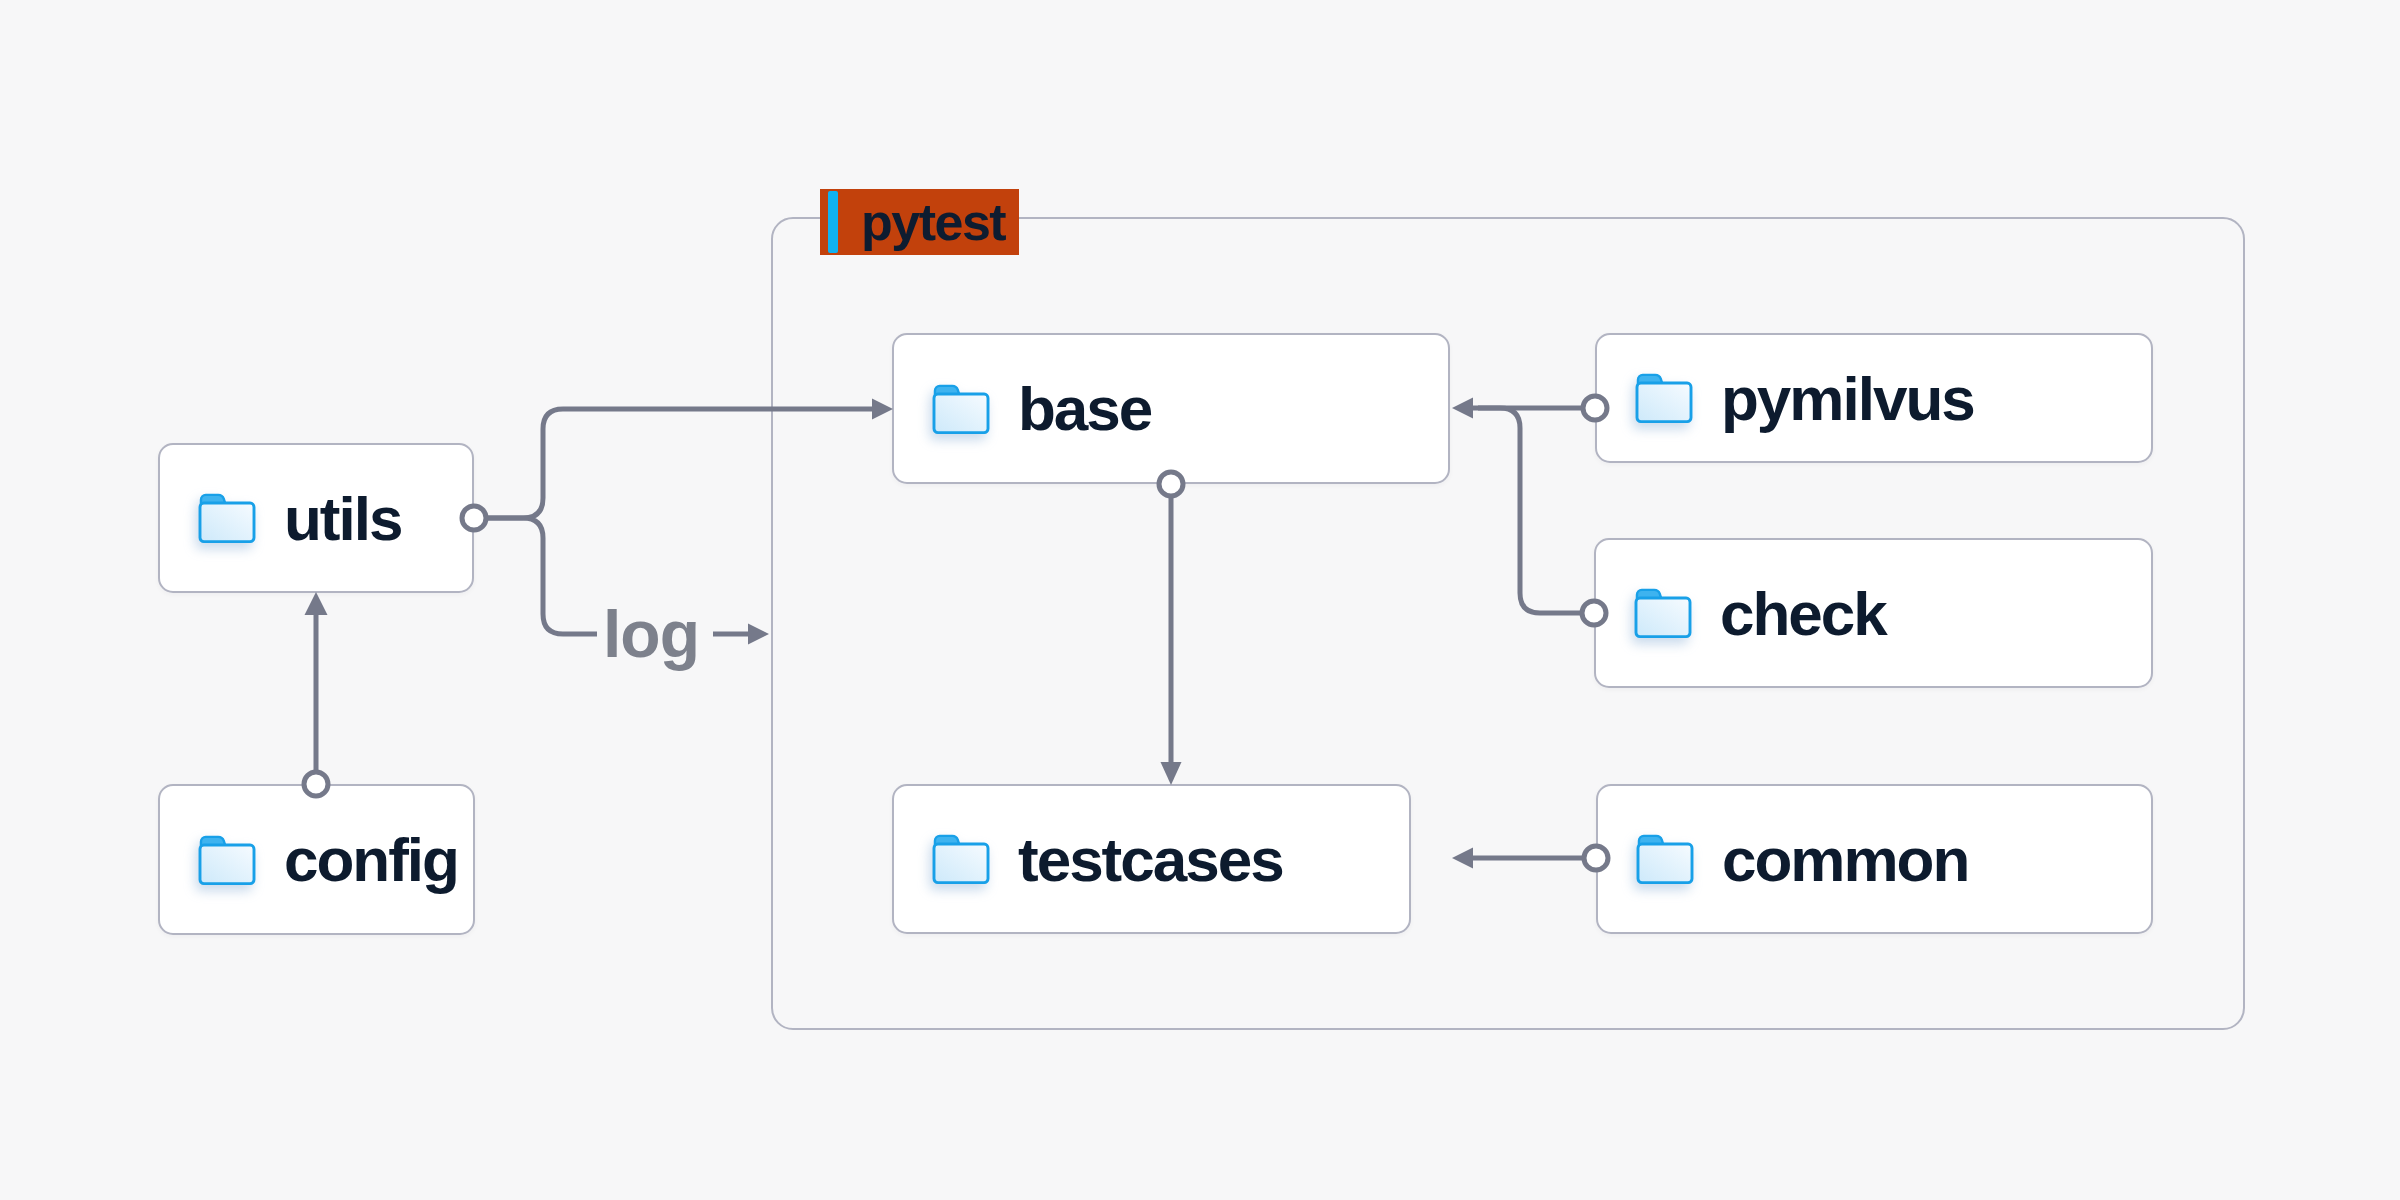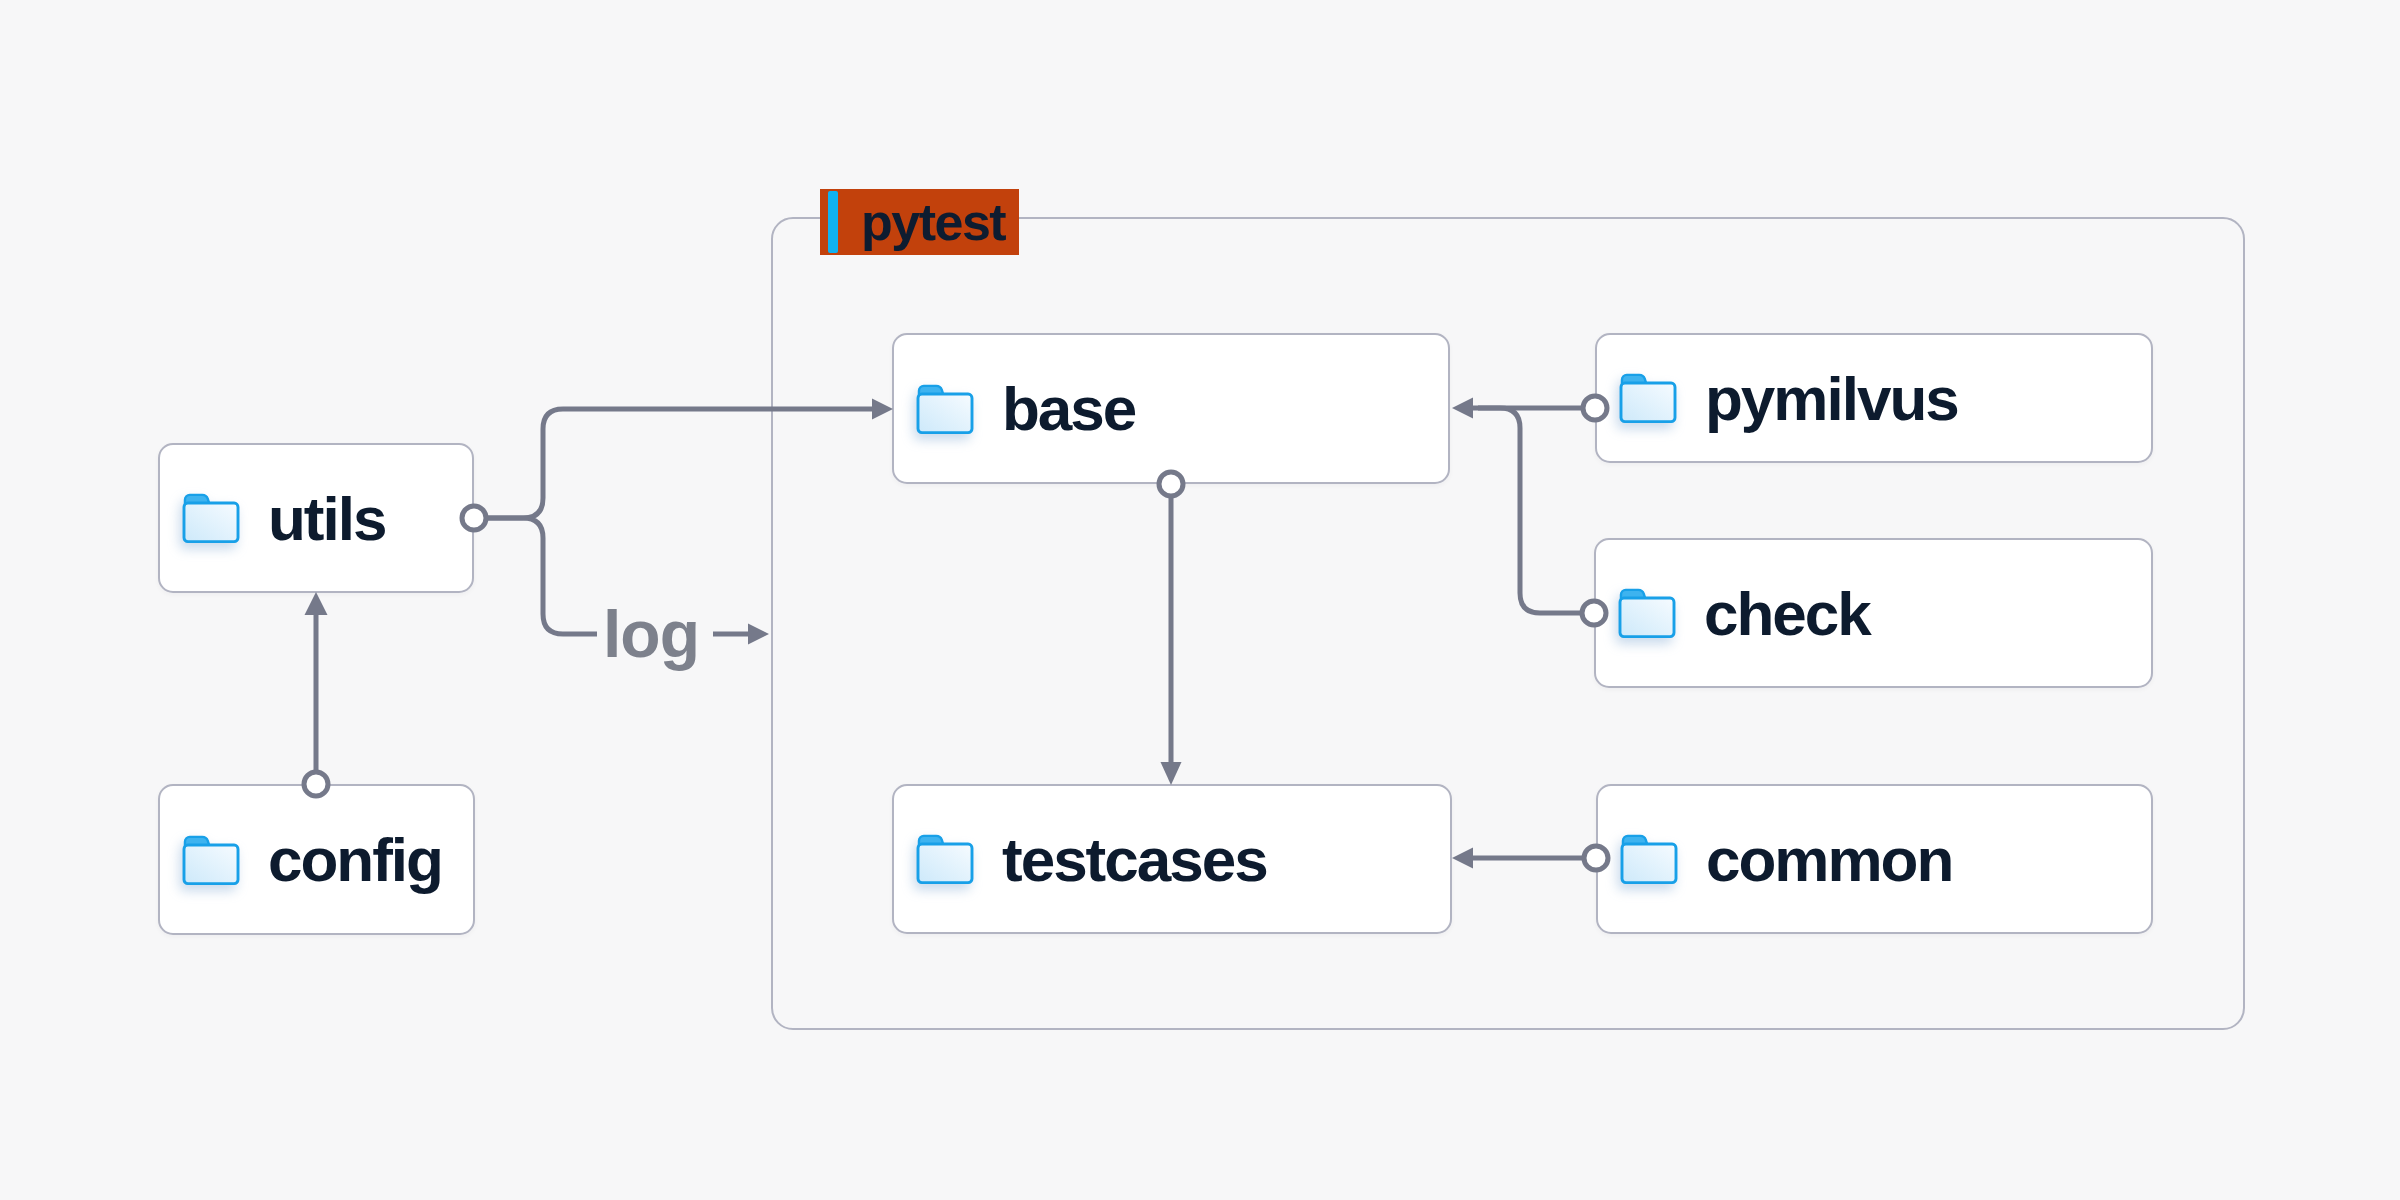--- a/index.html
+++ b/index.html
@@ -21,32 +21,32 @@
     display:flex;align-items:center;gap:23px;
     background:#c2410c;padding:0 14px 0 8px;z-index:3;
   }
   .accent-bar{width:10px;height:62px;background:#10b2f1;border-radius:2px;flex:none;}
   .pytest-text{font-size:52px;font-weight:bold;letter-spacing:-1.5px;color:#0e1c30;white-space:nowrap;}
 
   
   .node{
     position:absolute;box-sizing:border-box;background:#ffffff;
     border:2.5px solid #b2b4c2;border-radius:15px;
-    display:flex;align-items:center;padding-left:20px;gap:26px;
+    display:flex;align-items:center;padding-left:36px;gap:26px;
     z-index:2;box-shadow:0 2px 5px rgba(20,30,60,.04);
   }
   .node .label{font-size:62px;font-weight:bold;letter-spacing:-2px;color:#0d1b2e;white-space:nowrap;}
   .folder{width:62px;height:54px;flex:none;filter:drop-shadow(-3px 6px 6px rgba(100,150,200,.35));}
 
   .n-utils    {left:158px; top:443px; width:316px; height:150px;}
   .n-config   {left:158px; top:784px; width:317px; height:151px;}
   .n-base     {left:892px; top:333px; width:558px; height:151px;}
   .n-pymilvus {left:1595px;top:333px; width:558px; height:130px;}
   .n-check    {left:1594px;top:538px; width:559px; height:150px;}
-  .n-testcases{left:892px; top:784px; width:560px; height:150px;}
+  .n-testcases{left:892px; top:784px; width:519px; height:150px;}
   .n-common   {left:1596px;top:784px; width:557px; height:150px;}
 
   
   .log-label{
     position:absolute;left:603px;top:605px;height:58px;line-height:58px;
     font-size:66px;font-weight:bold;letter-spacing:-1px;color:#7d818c;z-index:4;
   }
 
   
   .overlay{position:absolute;left:0;top:0;z-index:4;pointer-events:none;}

